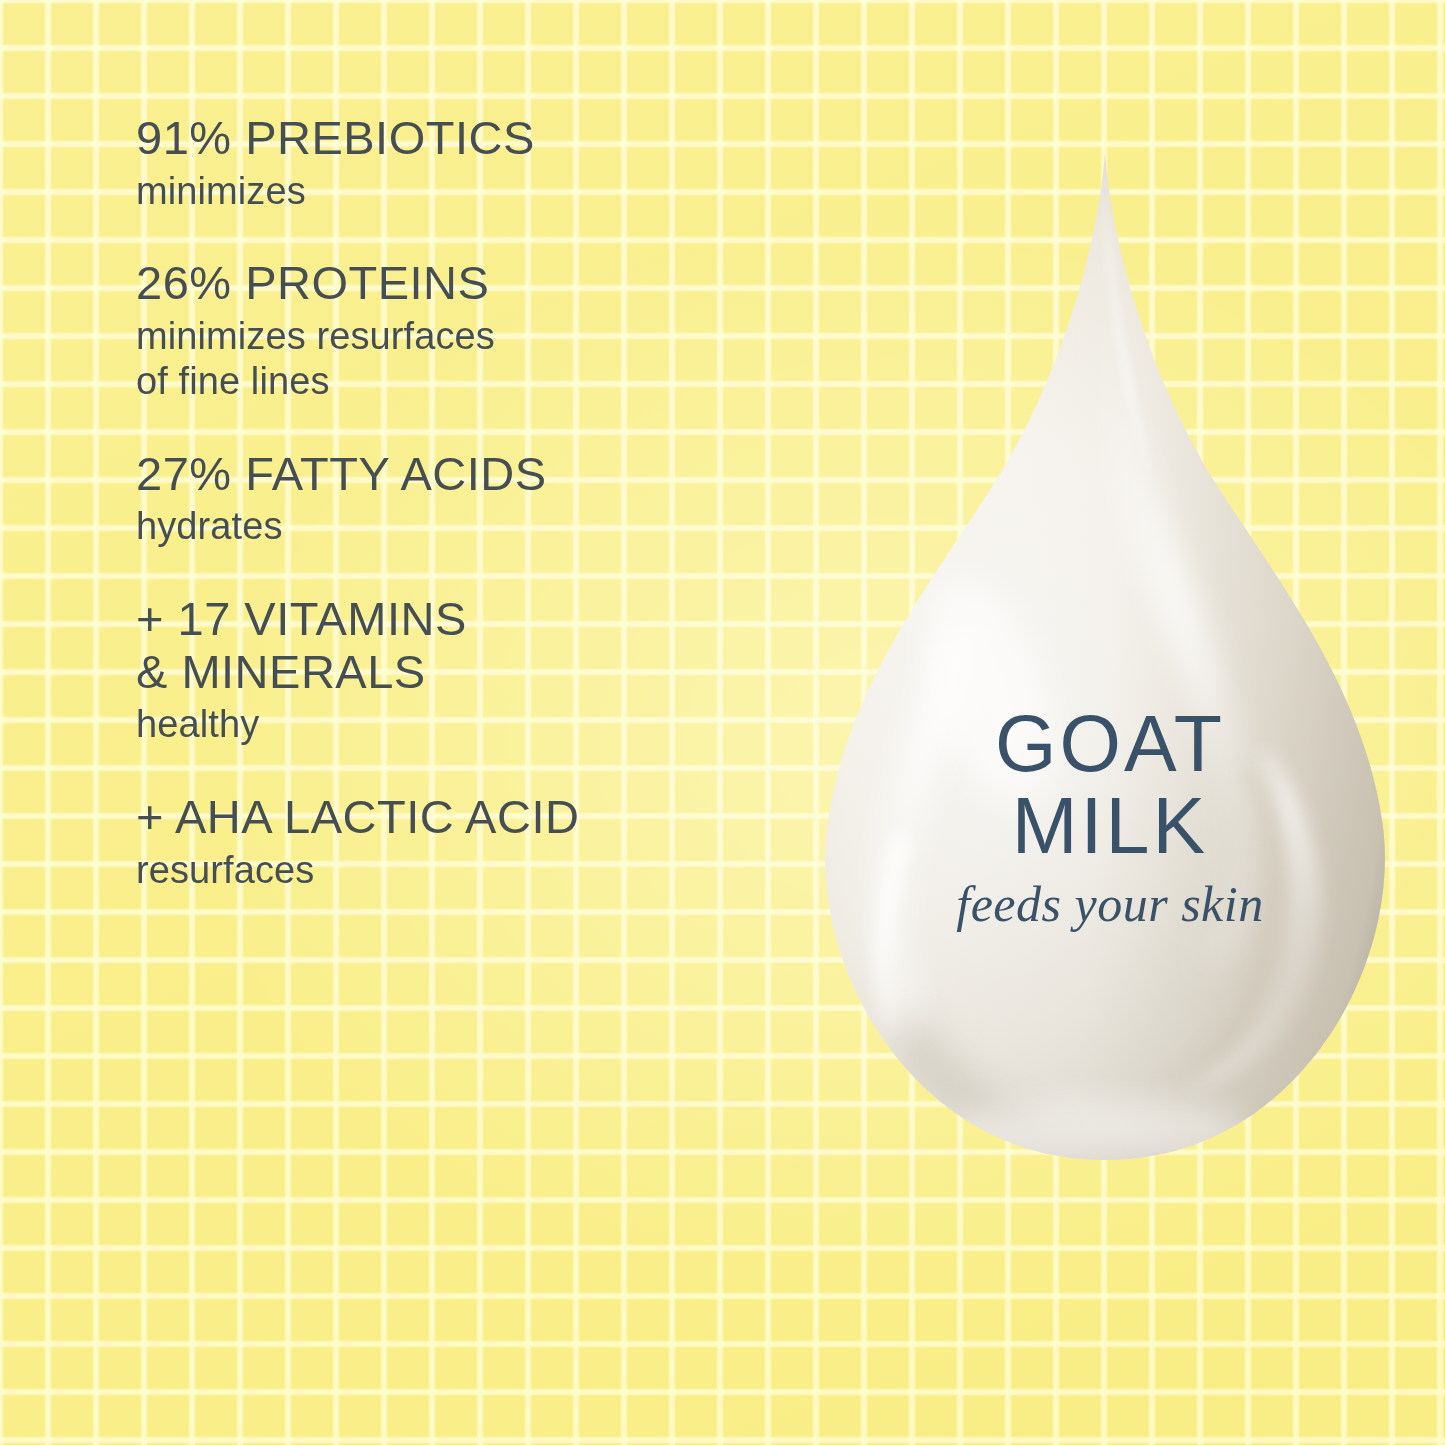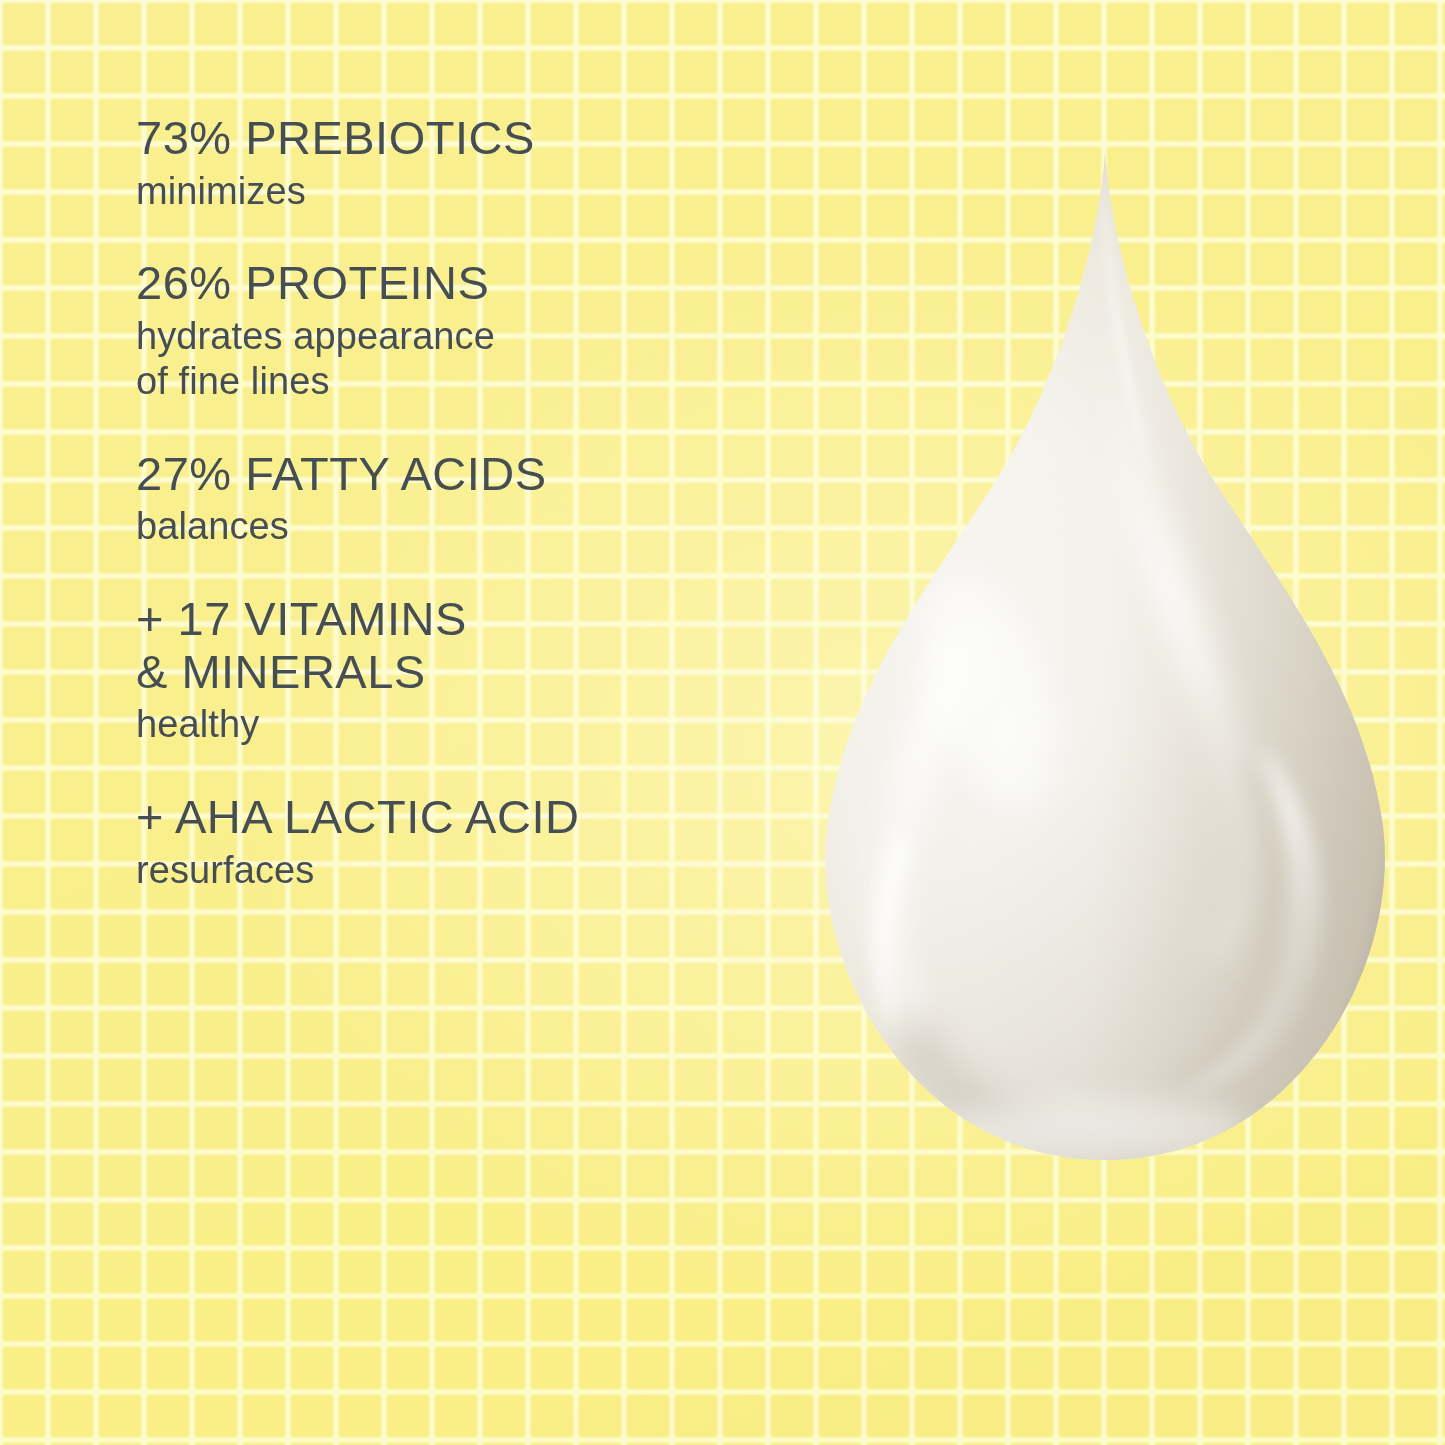--- a/index.html
+++ b/index.html
@@ -242,37 +242,42 @@
 
         <path d="M 120 880 C 180 986, 300 1028, 400 1006 C 300 1052, 150 1010, 96 930 Z" fill="#B9B2A2" opacity="0.35" filter="url(#softBlur)"></path>
 
         <ellipse cx="300" cy="1000" rx="150" ry="30" fill="#FFFFFF" opacity="0.45" filter="url(#softBlur)"></ellipse>
 
         <rect x="0" y="0" width="620" height="1060" fill="url(#rimGrad)"></rect>
       </g>
     </svg>
   </div>
 
+  <div class="drop-lockup">
+    <div class="drop-goat">GOAT</div>
+    <div class="drop-milk">MILK</div>
+    <div class="drop-tagline">feeds your skin</div>
+  </div>
 
   <div class="ingredient-list">
 
     <div class="ingredient-group">
-      <div class="ing-head">73% PREBIOTICS</div>
+      <div class="ing-head">91% PREBIOTICS</div>
       <div class="ing-sub">minimizes</div>
     </div>
 
     <div class="ingredient-group">
       <div class="ing-head">26% PROTEINS</div>
-      <div class="ing-sub">hydrates appearance
+      <div class="ing-sub">minimizes resurfaces
 of fine lines</div>
     </div>
 
     <div class="ingredient-group">
       <div class="ing-head">27% FATTY ACIDS</div>
-      <div class="ing-sub">balances</div>
+      <div class="ing-sub">hydrates</div>
     </div>
 
 
     <div class="ingredient-group">
       <div class="ing-head">+ 17 VITAMINS
 &amp; MINERALS</div>
       <div class="ing-sub">healthy</div>
     </div>
 
     <div class="ingredient-group">

